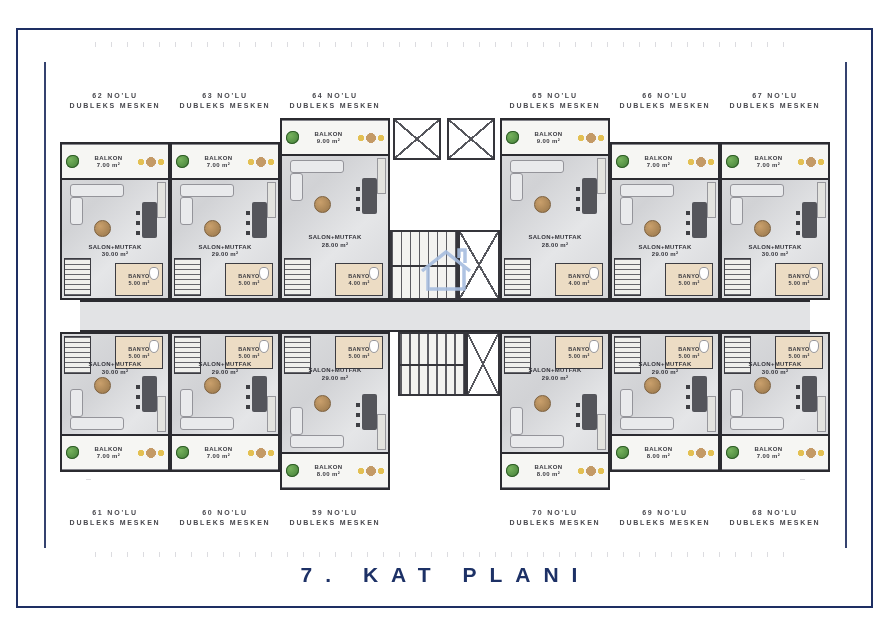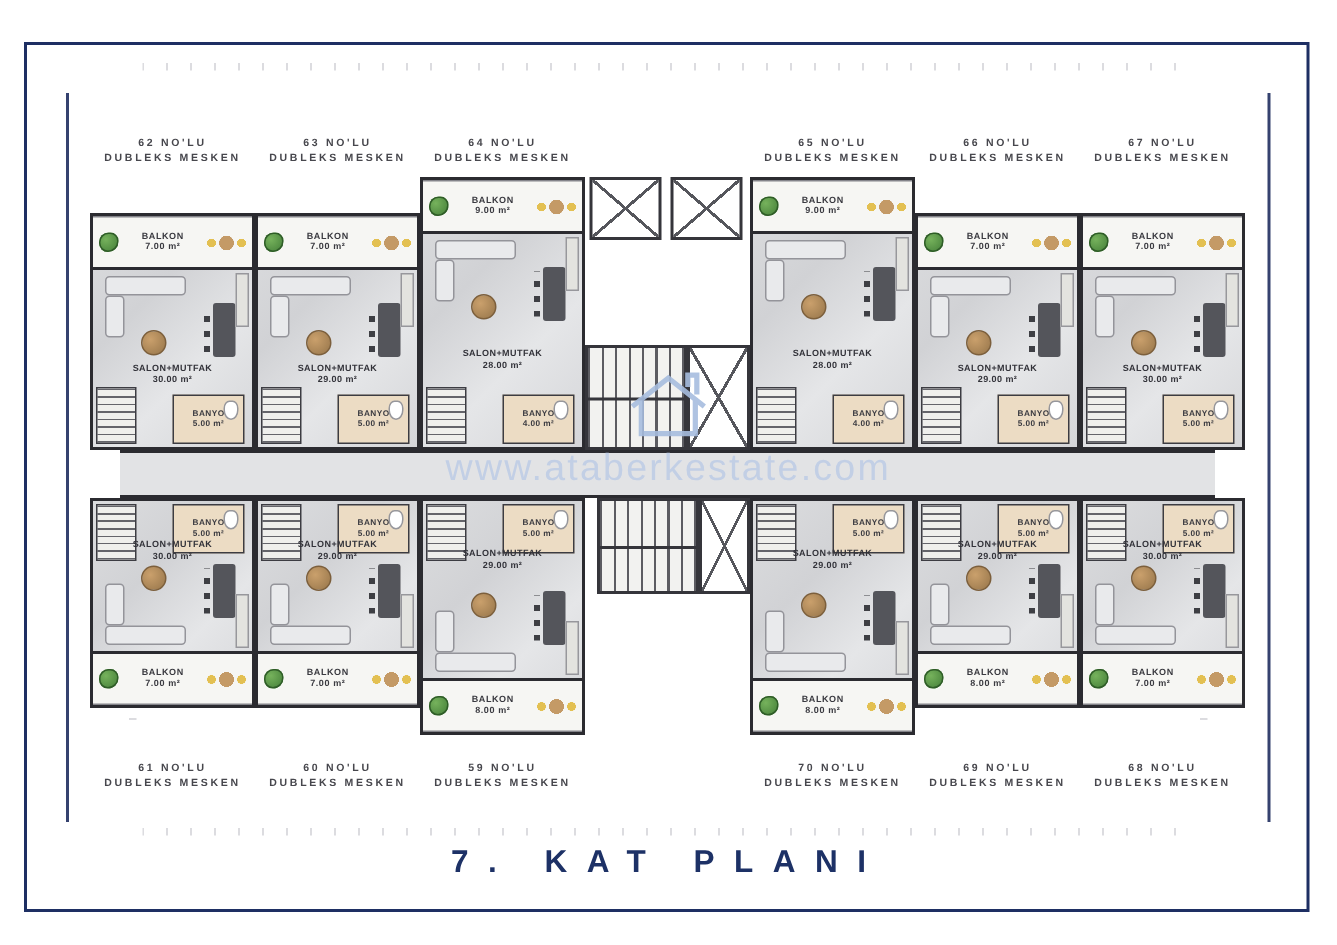--- a/index.html
+++ b/index.html
@@ -528,17 +528,16 @@
     </div>
 
   <div class="wm">
     <div class="wm-row">
       <svg width="56" height="46" viewBox="0 0 56 46">
         <path d="M4 25 L28 6 L52 25" fill="none" stroke="#a7bddf" stroke-width="3.5"></path>
         <path d="M10 21 V43 H46 V21" fill="none" stroke="#a7bddf" stroke-width="3.5"></path>
         <path d="M41 12 V4 H47 V17" fill="none" stroke="#a7bddf" stroke-width="3.5"></path>
       </svg>
     </div>
-    <div class="wm-url">www.ataberkestate.com</div>
   </div>
 
   <div class="title">7. KAT PLANI</div>
 </div>
 
 </body></html>

